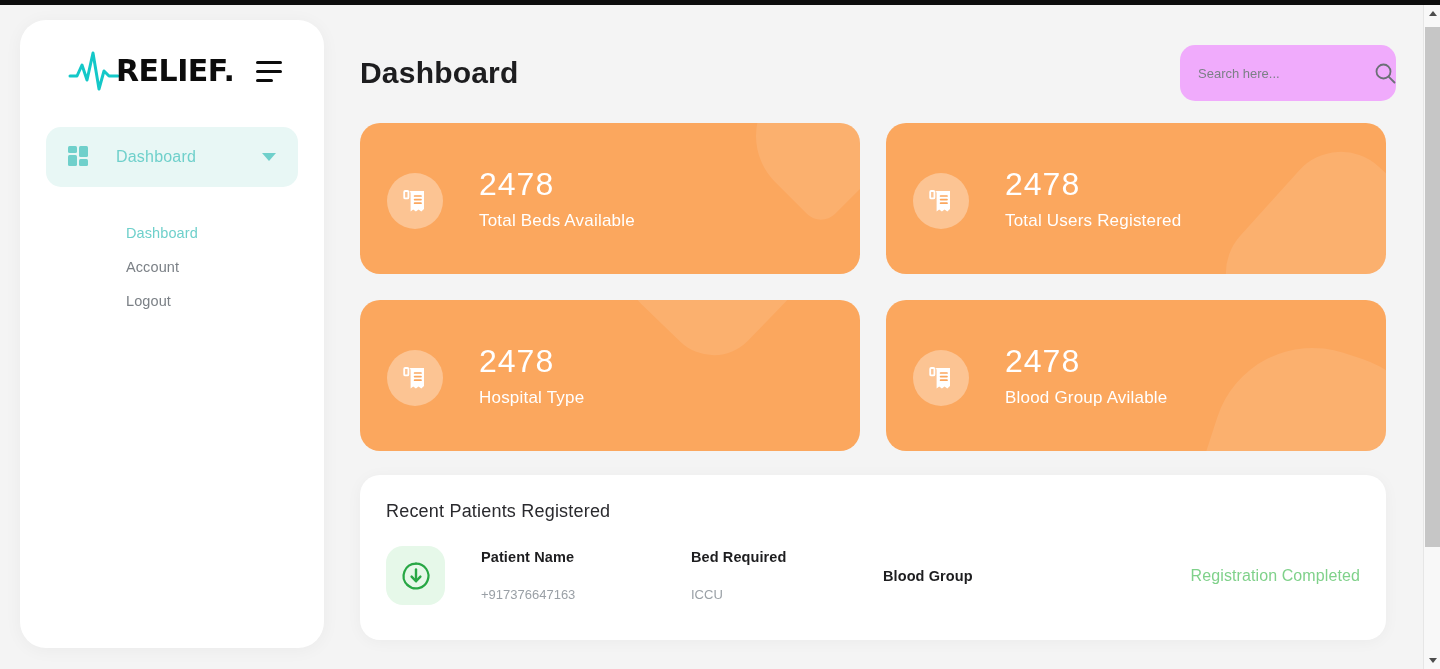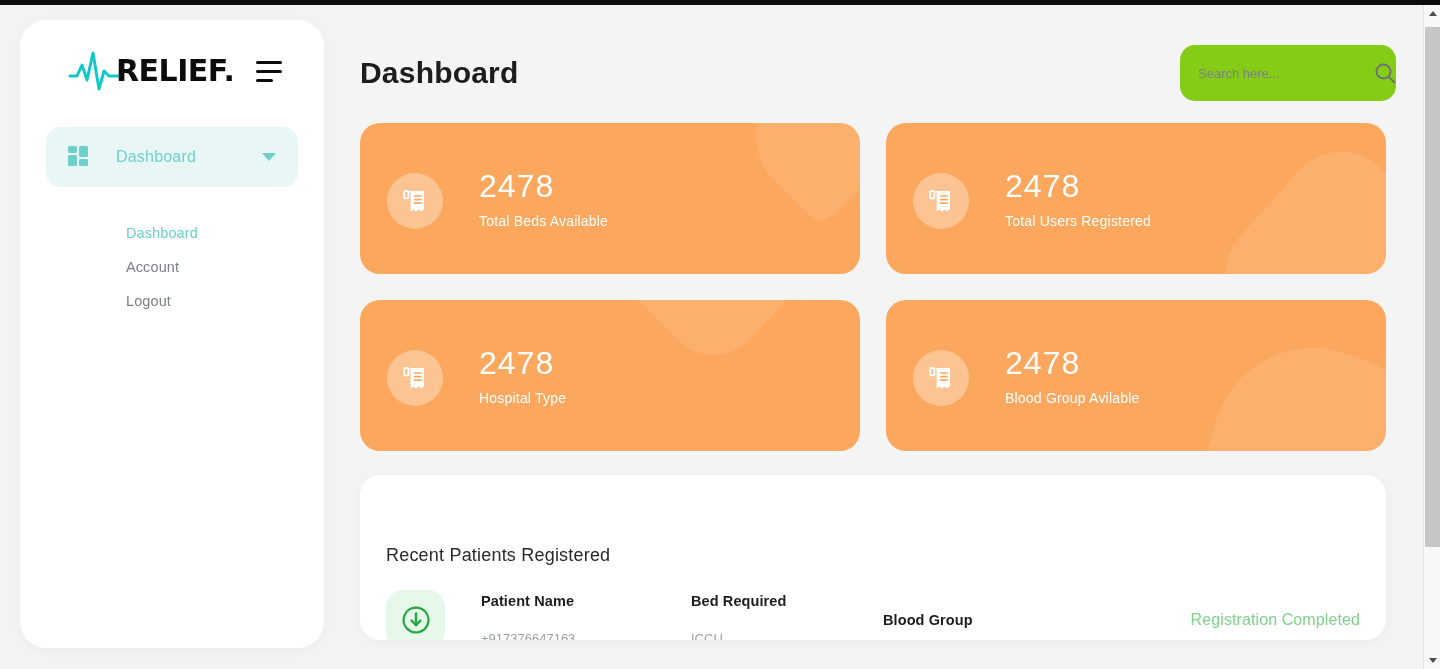--- a/index.html
+++ b/index.html
@@ -178,21 +178,21 @@
     color: #1d1d1f;
     letter-spacing: 0.2px;
     line-height: 70px;
   }
   .searchbox {
     position: absolute;
     right: 12px;
     top: 7px;
     width: 216px;
     height: 56px;
-    background: #84cc16;
+    background: #f0abfc;
     border-radius: 15px;
     display: flex;
     align-items: center;
     padding: 0 16px 0 18px;
   }
   .searchbox input {
     flex: 1;
     border: none;
     outline: none;
     background: transparent;
@@ -265,21 +265,21 @@
   }
   .card-text { margin-left: 16px; }
   .card-value {
     font-size: 32px;
     color: #ffffff;
     font-weight: 400;
     letter-spacing: 1px;
     line-height: 1.15;
   }
   .card-label {
-    font-size: 14px;
+    font-size: 17px;
     color: #ffffff;
     margin-top: 9px;
     letter-spacing: 0.2px;
   }
 
   
   .panel {
     position: absolute;
     left: 36px;
     top: 470px;
@@ -288,21 +288,20 @@
     background: #ffffff;
     border-radius: 20px;
     box-shadow: 0 2px 16px rgba(0,0,0,0.04);
     overflow: hidden;
   }
   .panel-title {
     font-size: 18px;
     color: #2a2a2e;
     padding: 26px 0 0 26px;
     letter-spacing: 0.2px;
-    margin-top: 44px;
   }
   .patient-row {
     display: flex;
     align-items: center;
     padding: 24px 26px 0 26px;
     position: relative;
   }
   .patient-icon-box {
     width: 59px; height: 59px;
     flex: 0 0 59px;

